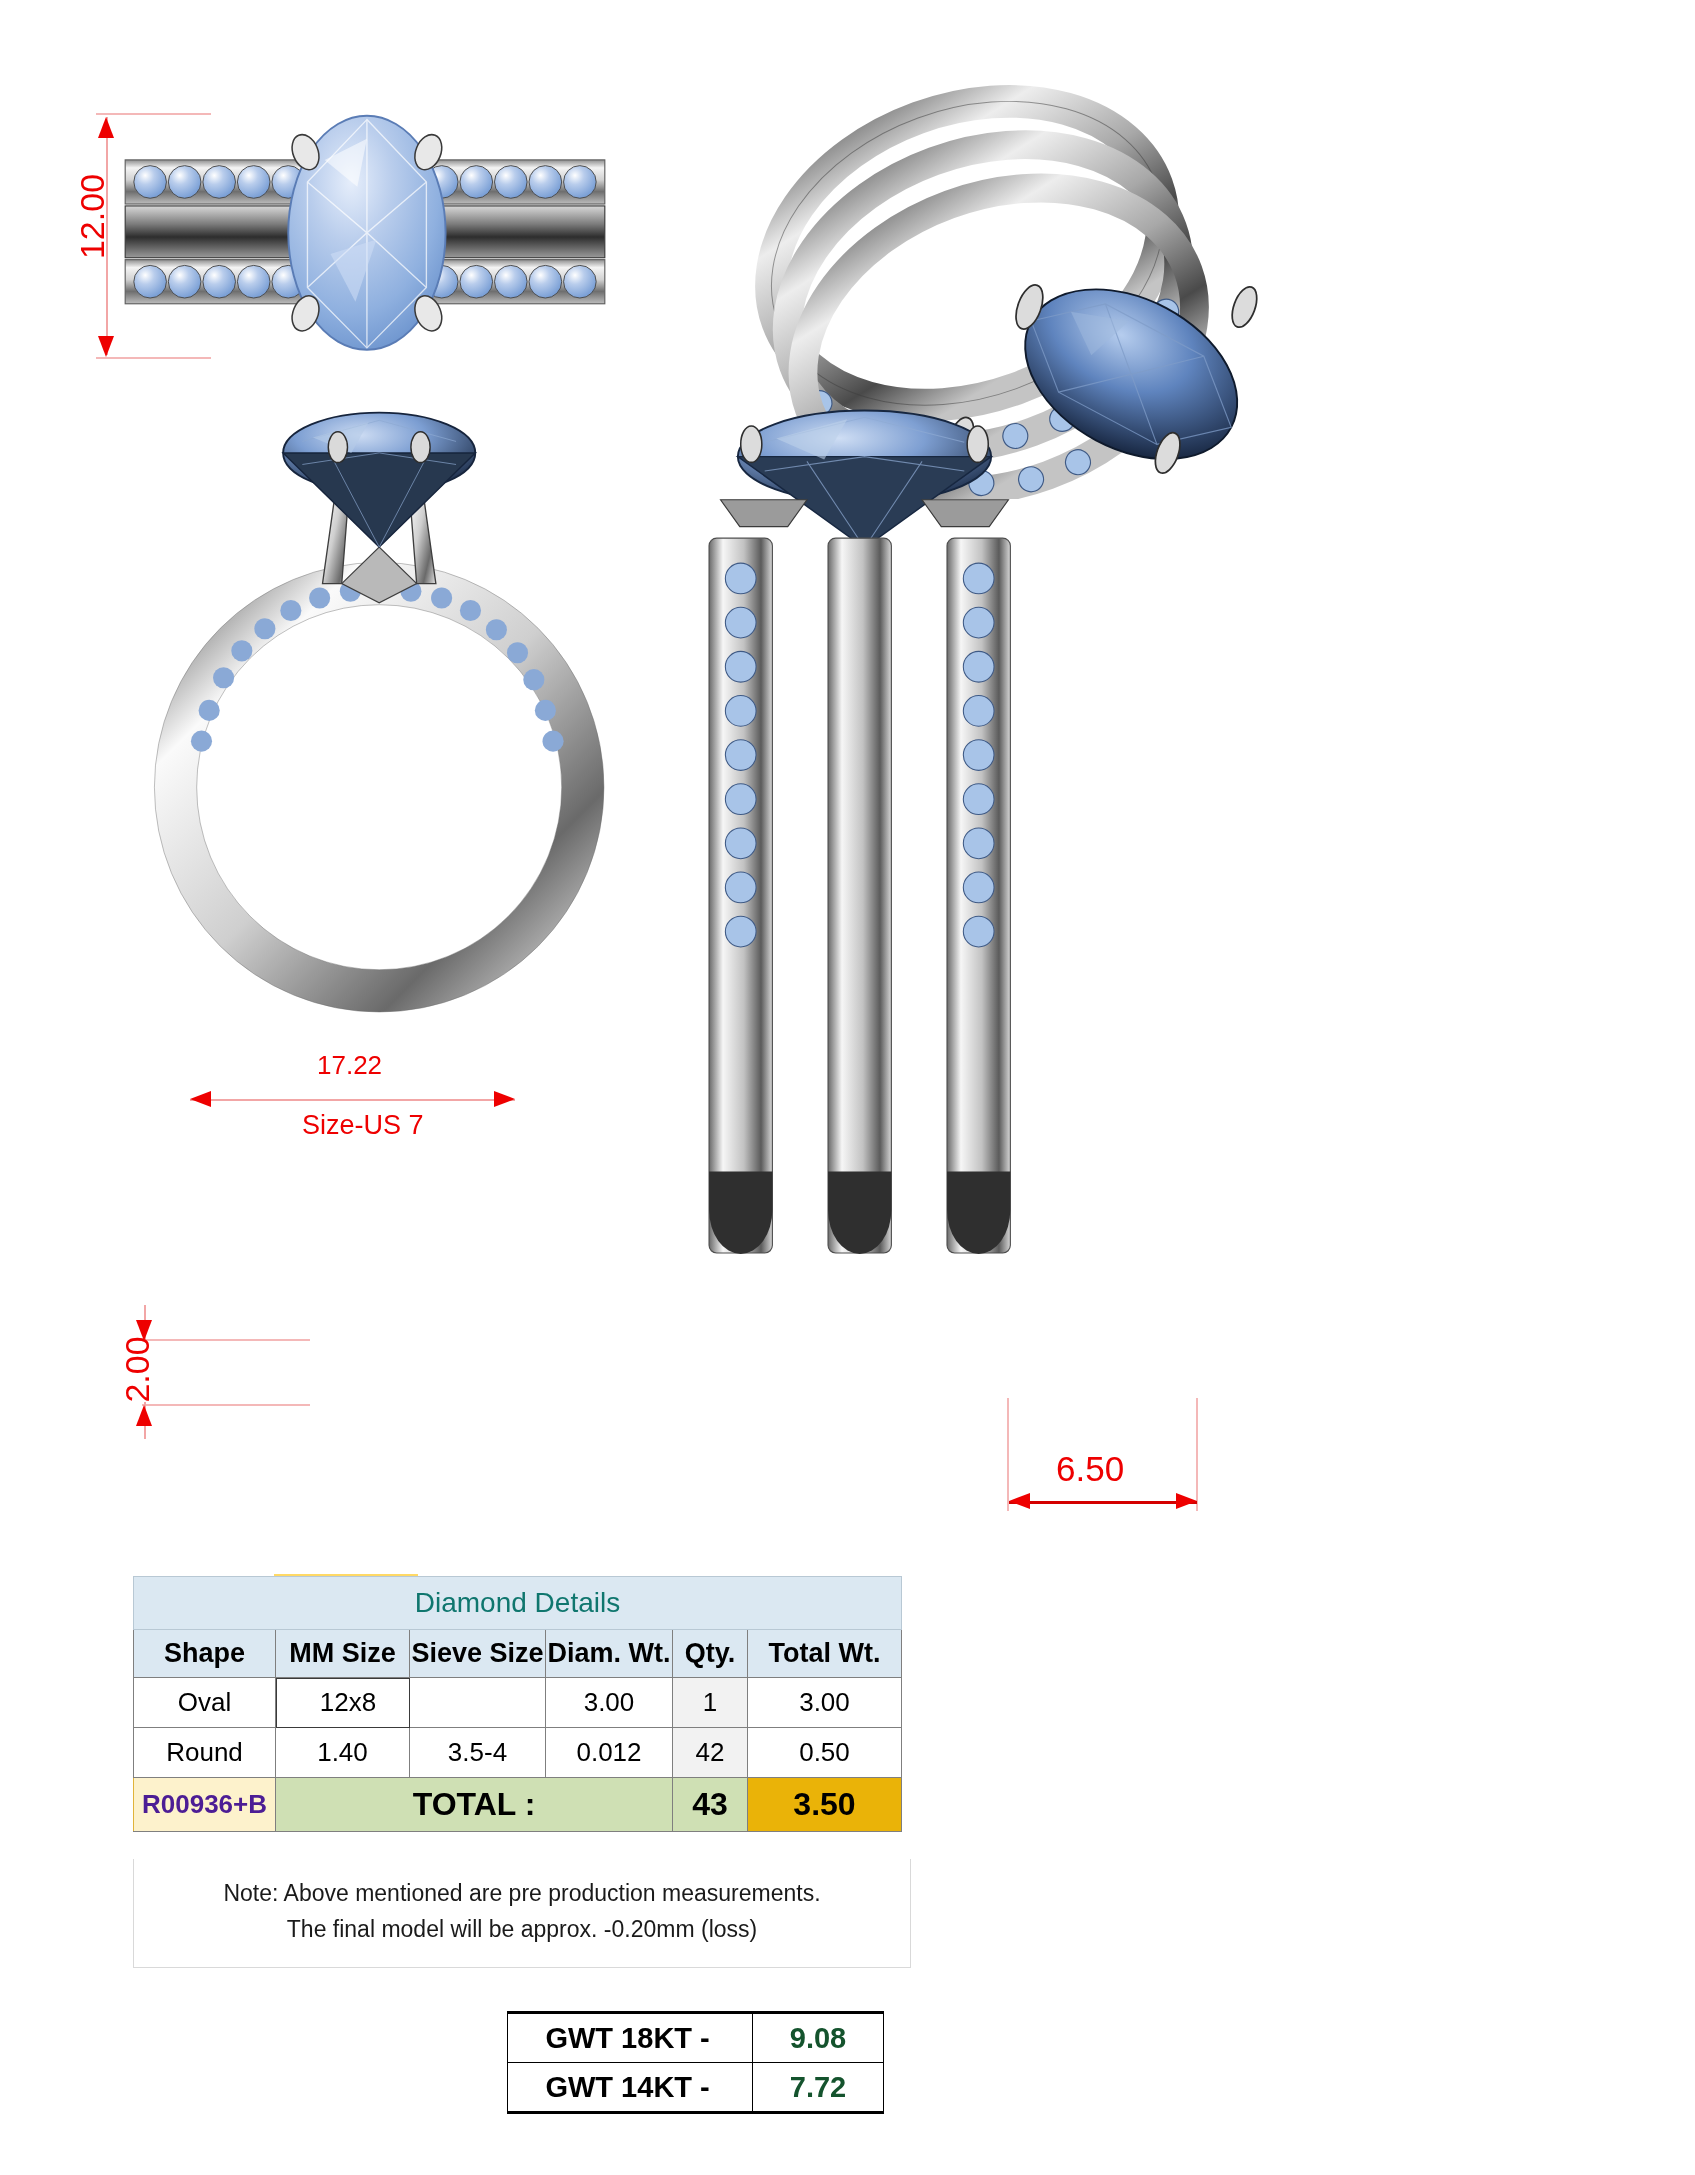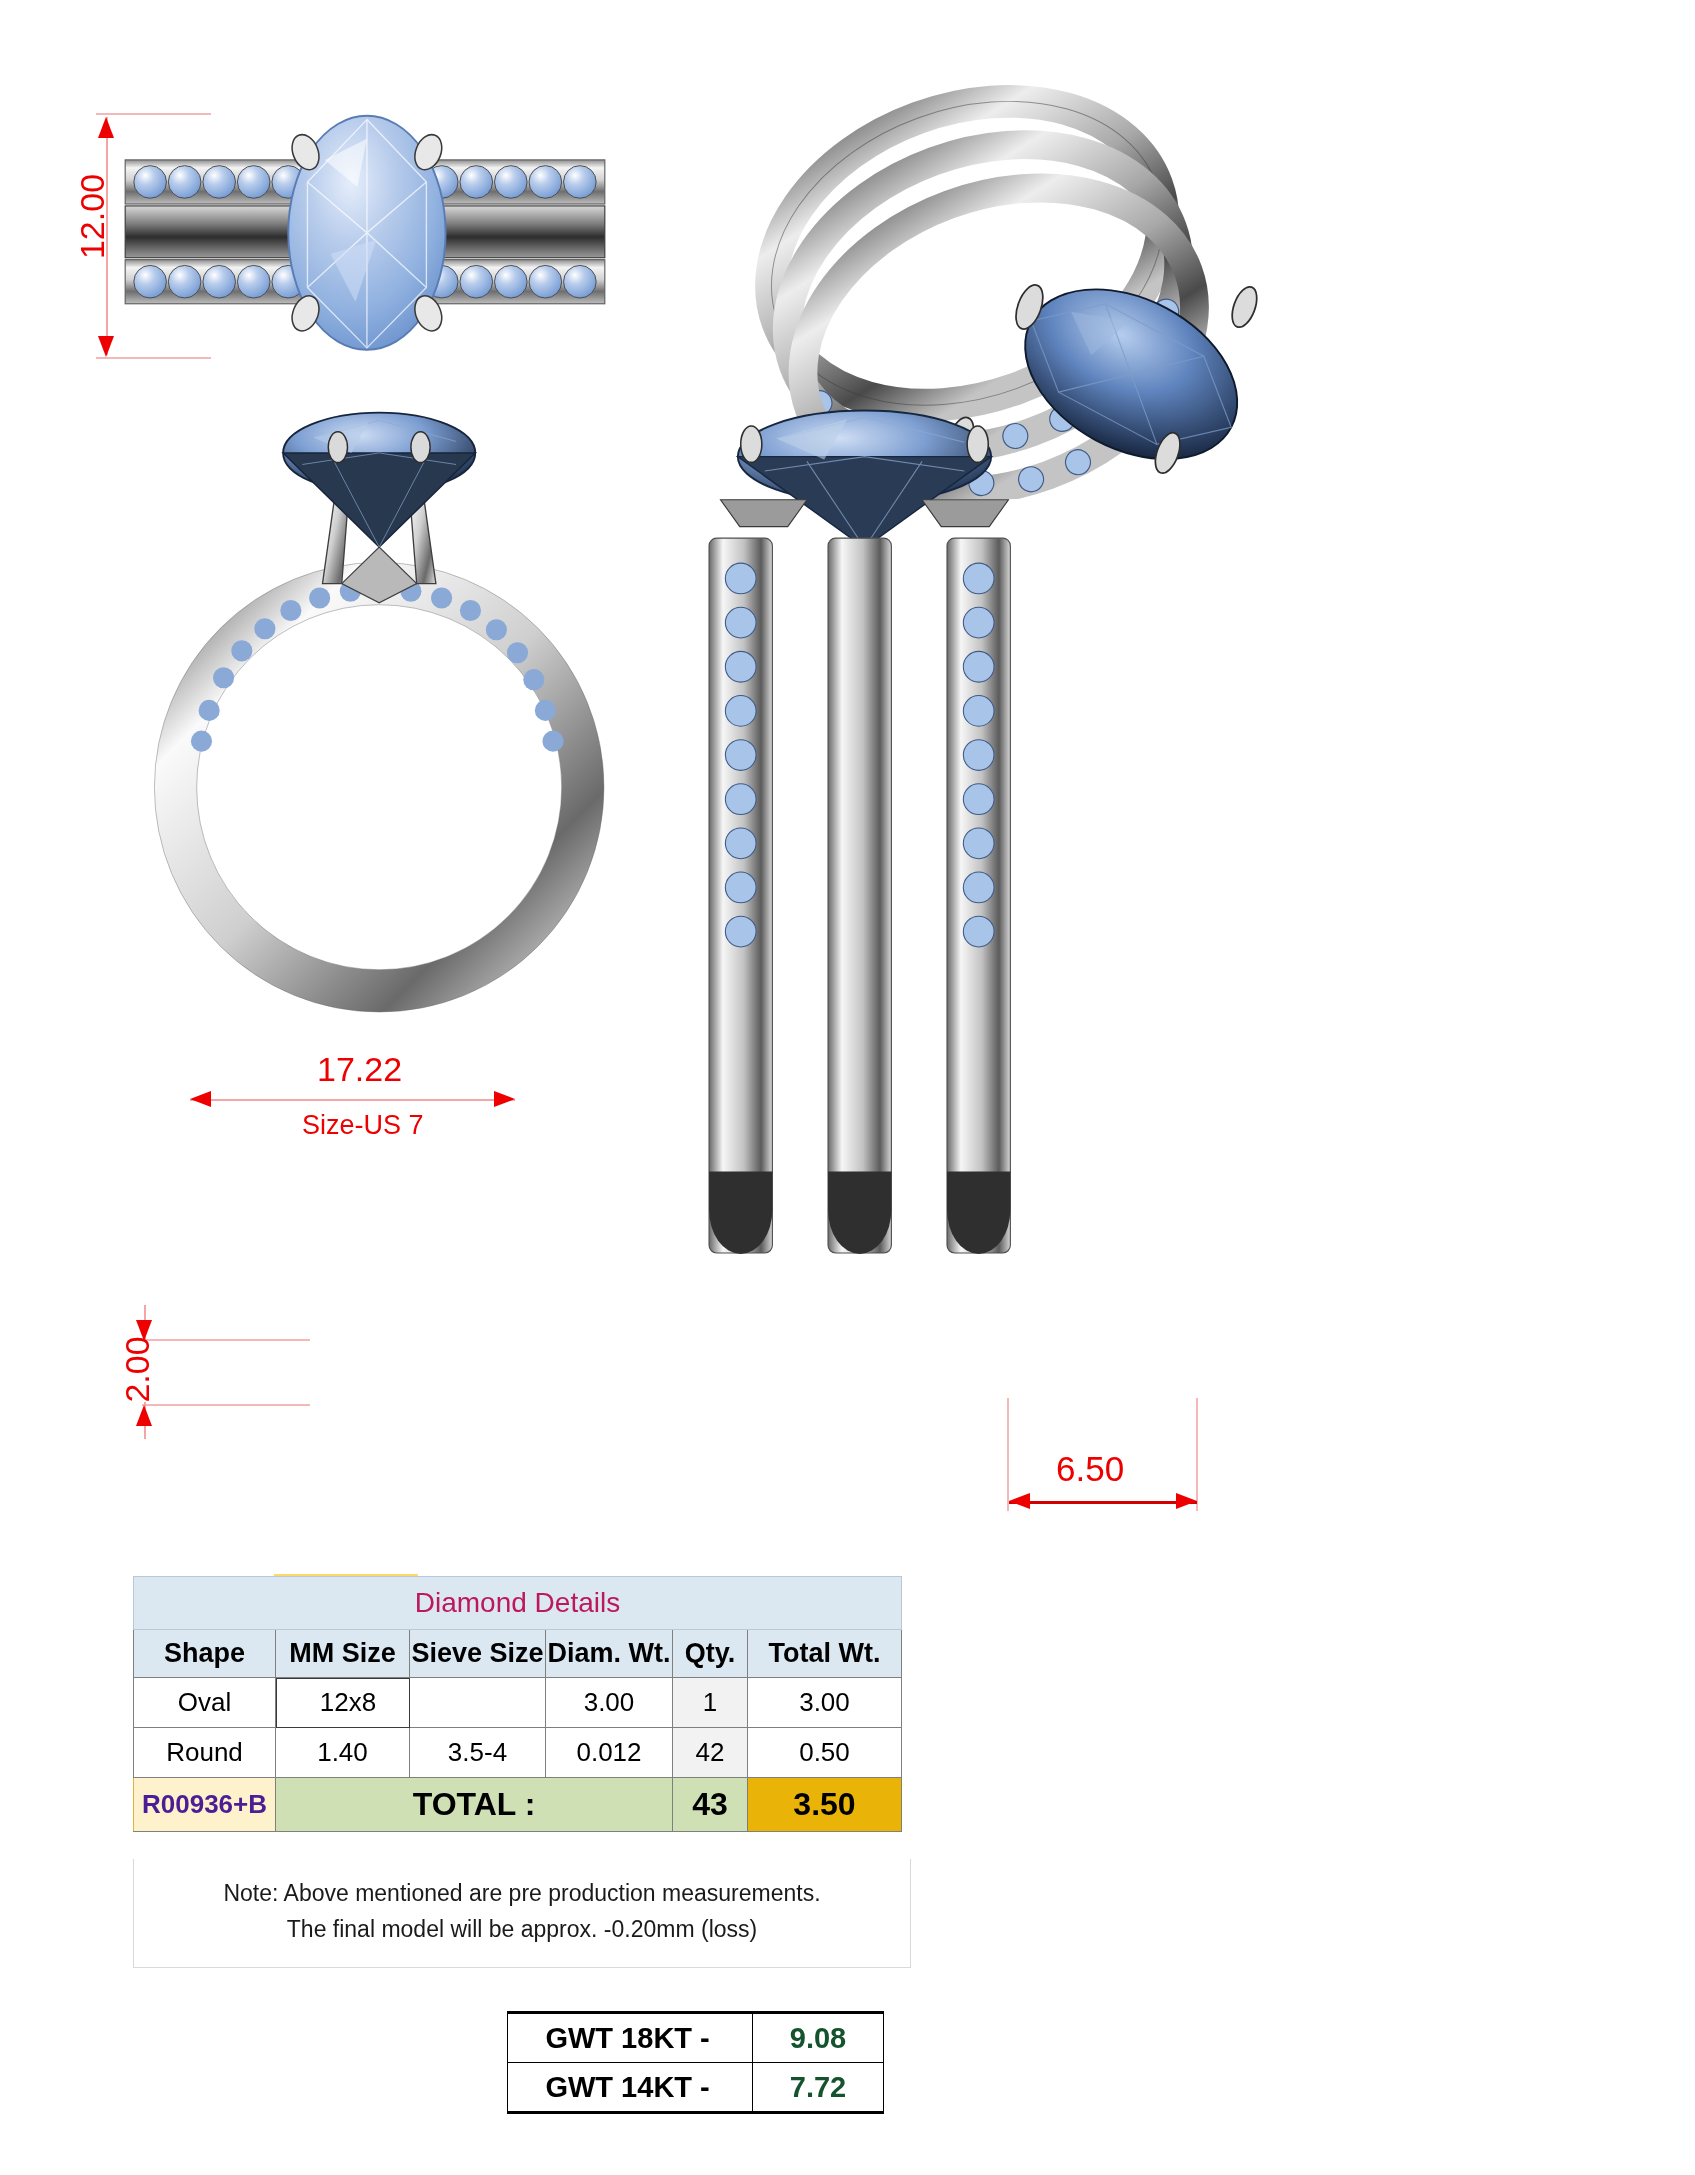--- a/index.html
+++ b/index.html
@@ -44,21 +44,21 @@
     border: 1px solid #7f7f7f;
     text-align: center;
     vertical-align: middle;
     font-weight: normal;
   }
   .dd-title {
     background: #dbe8f2;
     height: 53px;
     font-size: 28px;
     font-weight: bold;
-    color: #be185d;
+    color: #0f766e;
     border: 1px solid #b8c8d4 !important;
   }
   .dd-head td {
     background: #dbe8f2;
     height: 48px;
     font-size: 27px;
     font-weight: bold;
   }
   .dd-body td {
     height: 50px;
@@ -345,21 +345,21 @@
         <ellipse cx="212" cy="46" rx="10" ry="16"></ellipse>
         <ellipse cx="298" cy="46" rx="10" ry="16"></ellipse>
       </g>
     </g>
   </svg>
 </div>
 
 <div class="dimline h" style="left:190px; top:1099px; width:325px;"></div>
 <div class="arrow left" style="left:190px; top:1091px;"></div>
 <div class="arrow right" style="left:494px; top:1091px;"></div>
-<div class="dim-text" style="left:317px; top:1050px; font-size:34px;">17.22</div>
+<div class="dim-text" style="left:317px; top:1050px; font-size:26px;">17.22</div>
 <div class="dim-text" style="left:302px; top:1110px; font-size:27px;">Size-US 7</div>
 
 <div class="ext h" style="left:142px; top:1339px; width:168px;"></div>
 <div class="ext h" style="left:142px; top:1404px; width:168px;"></div>
 <div class="dimline v" style="left:144px; top:1305px; height:37px;"></div>
 <div class="dimline v" style="left:144px; top:1402px; height:37px;"></div>
 <div class="arrow down" style="left:136px; top:1320px;"></div>
 <div class="arrow up" style="left:136px; top:1405px;"></div>
 <div class="dim-text" style="left:104px; top:1350px; font-size:34px; transform:rotate(-90deg); transform-origin:center;">2.00</div>
 

